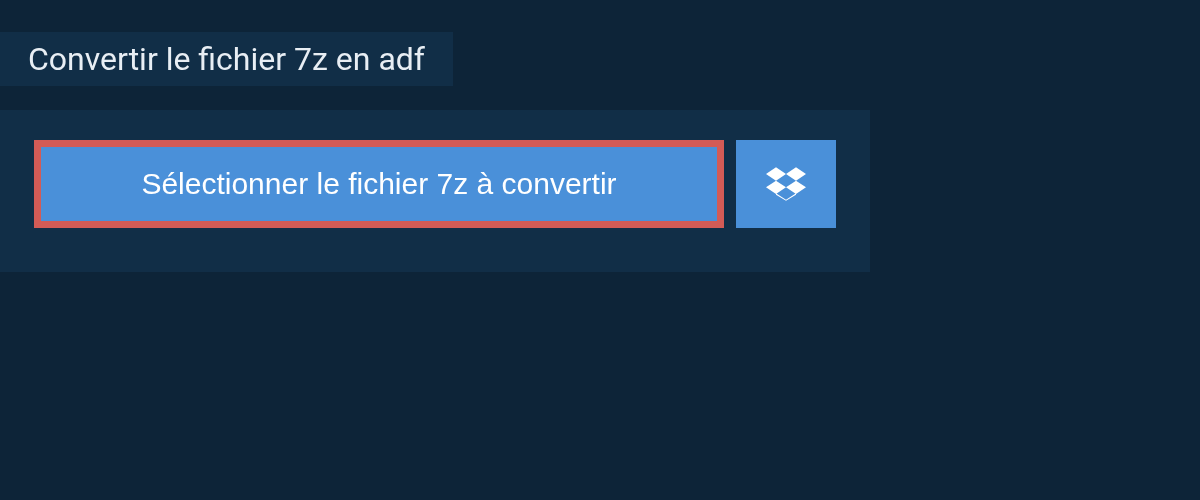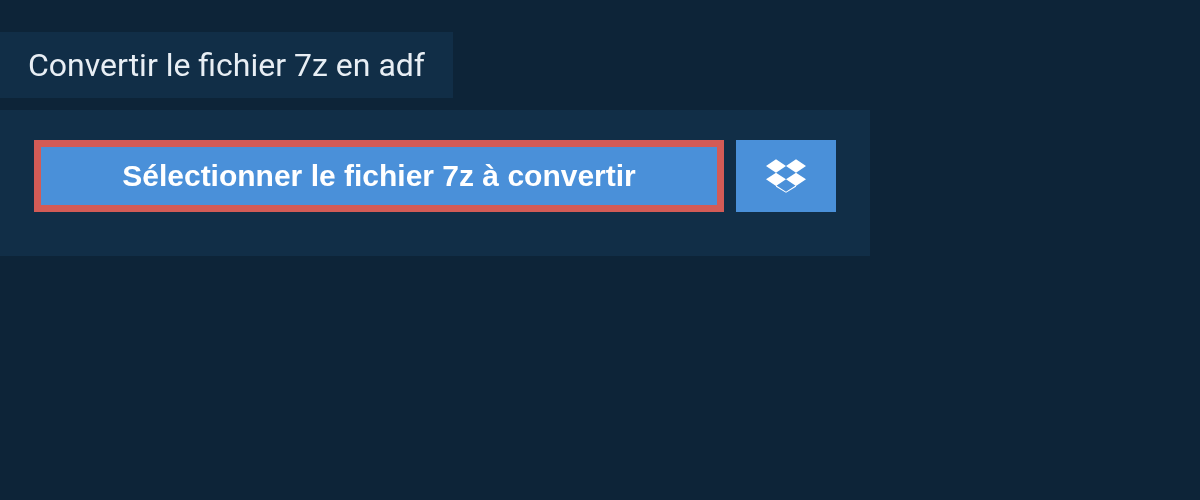--- a/index.html
+++ b/index.html
@@ -17,21 +17,21 @@
     .container {
       position: relative;
       width: 100%;
       height: 500px;
     }
     .tab-header {
       position: absolute;
       top: 32px;
       left: 0;
       background-color: #112e47;
-      padding: 14px 28px;
+      padding: 8px 28px;
       color: #e8eef4;
       font-size: 32px;
       font-weight: 400;
     }
     .button-panel {
       position: absolute;
       top: 110px;
       left: 0;
       width: 870px;
       background-color: #112e47;
@@ -39,22 +39,22 @@
       display: flex;
       gap: 12px;
       align-items: stretch;
     }
     .select-file-button {
       flex: 1;
       background-color: #4a90d9;
       border: 7px solid #d35b56;
       color: #ffffff;
       font-size: 30px;
-      font-weight: 700;
-      padding: 12px 20px;
+      font-weight: 400;
+      padding: 20px 20px;
       text-align: center;
       cursor: pointer;
       display: flex;
       align-items: center;
       justify-content: center;
     }
     .dropbox-button {
       width: 100px;
       background-color: #4a90d9;
       border: none;

